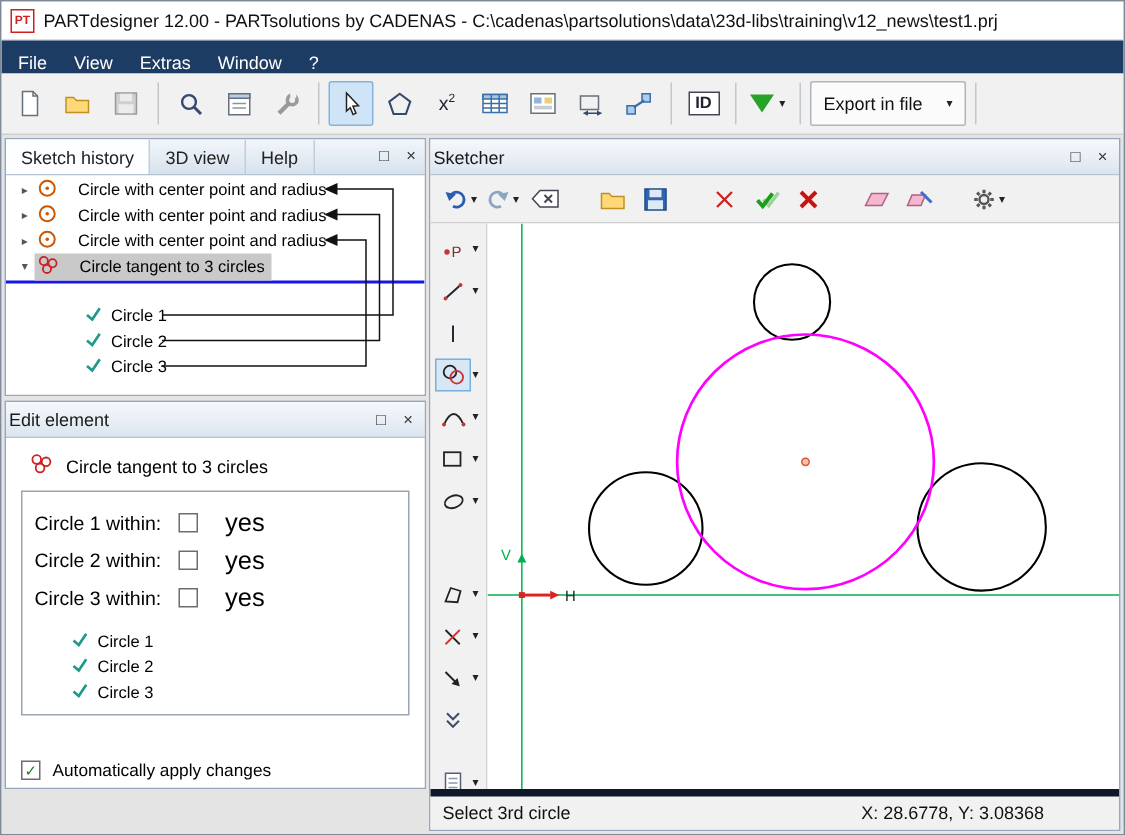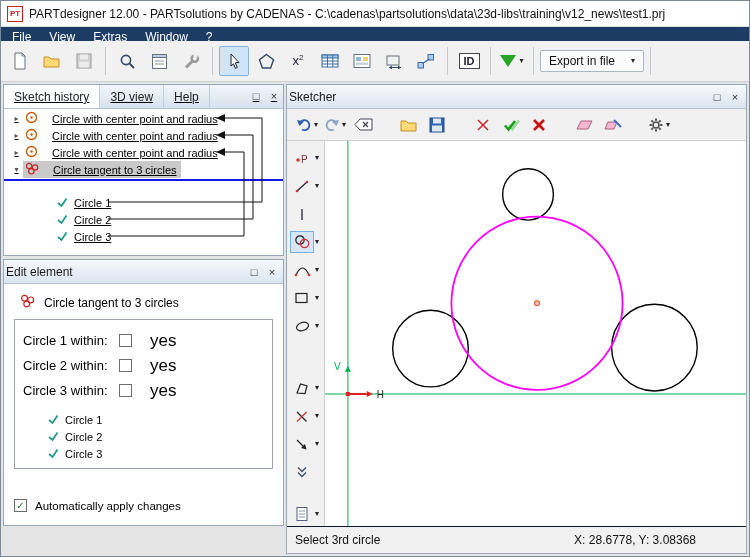--- a/index.html
+++ b/index.html
@@ -6,45 +6,45 @@
   html,body { width:750px; height:557px; }
   body { font-family:"Liberation Sans", sans-serif; background:#d6d6d6; }
   .win { width:750px; height:557px; background:#e9e9e9; border:1px solid #7f8a99; display:flex; flex-direction:column; overflow:hidden; }
 
   
   .titlebar { height:26px; background:#ffffff; display:flex; align-items:center; gap:6px; padding:0 6px; border-bottom:1px solid #dcdcdc; flex:0 0 auto; }
   .app-icon { width:16px; height:16px; border:1px solid #cc2222; color:#cc2222; font-size:8px; font-weight:bold; display:flex; align-items:center; justify-content:center; background:#fff; }
   .title-text { font-size:12px; color:#111; white-space:nowrap; overflow:hidden; }
 
   
-  .menubar { height:14px; background:#1d3c64; display:flex; align-items:flex-start; padding-left:2px; flex:0 0 auto; }
+  .menubar { height:22px; background:#1d3c64; display:flex; align-items:flex-end; padding-left:2px; flex:0 0 auto; }
   .menu-item { color:#fff; font-size:12px; padding:3px 9px 0 9px; }
 
   
   .toolbar { height:41px; background:#f1f1f1; border-bottom:1px solid #cfcfcf; display:flex; align-items:center; padding:0 4px; gap:2px; flex:0 0 auto; }
   .tbtn { min-width:30px; height:30px; display:flex; align-items:center; justify-content:center; gap:3px; border:1px solid transparent; border-radius:2px; }
   .tbtn.pressed { background:#cfe4f7; border-color:#84b4de; }
   .tsep { width:1px; height:28px; background:#c6c6c6; margin:0 4px; }
   .x2 { font-size:13px; color:#223; }
   .x2 sup { font-size:8px; }
   .id-box { border:1px solid #445; padding:1px 4px; font-size:11px; font-weight:bold; color:#223; background:#fff; }
   .tri { width:0; height:0; border-left:8px solid transparent; border-right:8px solid transparent; border-top:12px solid #27a327; }
   .caret { font-size:8px; color:#222; line-height:1; }
-  .export-btn { height:22px; border:1px solid #aeb6c0; background:#fbfbfb; display:flex; align-items:center; gap:16px; padding:0 8px; font-size:12px; color:#111; border-radius:2px; }
+  .export-btn { height:30px; border:1px solid #aeb6c0; background:#fbfbfb; display:flex; align-items:center; gap:16px; padding:0 8px; font-size:12px; color:#111; border-radius:2px; }
 
   
   .main { flex:1; display:flex; gap:2px; padding:2px; background:#e4e4e4; min-height:0; }
   .leftcol { width:281px; display:flex; flex-direction:column; gap:3px; flex:0 0 auto; }
   .panel { background:#fff; border:1px solid #98a8bc; display:flex; flex-direction:column; min-height:0; }
   .panel-header { height:24px; background:linear-gradient(#f6f9fc,#dbe5ef); border-bottom:1px solid #b4c2d2; display:flex; align-items:center; font-size:12px; padding:0 2px; color:#1a1a1a; flex:0 0 auto; }
   .ph-title { flex:1; }
   .ph-btn { width:18px; text-align:center; font-size:11px; color:#333; }
 
   
-  .hist { height:172px; flex:0 0 auto;text-decoration:underline; }
+  .hist { height:172px; flex:0 0 auto; }
   .tabbar { display:flex; align-items:stretch; height:24px; background:linear-gradient(#f2f6fa,#d7e2ee); border-bottom:1px solid #b4c2d2; flex:0 0 auto; }
   .tab { font-size:12px; padding:5px 10px 0 10px; color:#222; border-right:1px solid #c2cdda; }
   .tab.active { background:#fdfeff; }
   .tab-spacer { flex:1; }
   .tabbar .ph-btn { padding-top:5px; }
   .tree { position:relative; flex:1; background:#fff; font-size:11px; overflow:hidden; padding-top:1px; }
   .trow { height:17px; display:flex; align-items:center; padding-left:6px; white-space:nowrap; }
   .texp { width:13px; color:#555; font-size:8px; text-align:center; flex:0 0 auto; }
   .tlabel-wrap { display:flex; align-items:center; gap:14px; padding:1px 4px 1px 2px; }
   .trow.selected .tlabel-wrap { background:#c9c9c9; }
@@ -74,21 +74,21 @@
   .skgap { width:14px; }
   .sk-body { flex:1; display:flex; min-height:0; }
   .palette { width:38px; background:#f1f1f1; border-right:1px solid #d2d2d2; display:flex; flex-direction:column; align-items:flex-start; padding:6px 0 0 3px; flex:0 0 auto; }
   .prow { display:flex; align-items:center; gap:1px; margin-bottom:6px; height:22px; }
   .pbtn { width:24px; height:22px; display:flex; align-items:center; justify-content:center; border:1px solid transparent; }
   .pbtn.active { background:#d8e7f6; border-color:#7ab0dd; }
   .gap-top { margin-top:34px; }
   .sheet-row { margin-top:14px; }
   .canvas { flex:1; background:#ffffff; position:relative; min-width:0; }
   .canvas svg { position:absolute; left:0; top:0; width:100%; height:100%; }
-  .statusbar { height:27px; background:#f1f1f1; border-top:1px solid #0f172a; display:flex; align-items:center; font-size:12px; padding:0 8px; flex:0 0 auto; color:#111; }
+  .statusbar { height:27px; background:#f1f1f1; border-top:5px solid #0f172a; display:flex; align-items:center; font-size:12px; padding:0 8px; flex:0 0 auto; color:#111; }
   .status-left { flex:1; }
   .status-right { padding-right:42px; }
 </style>
 </head>
 <body>
 
 <div class="win">
 
   <div class="titlebar">
     <div class="app-icon">

